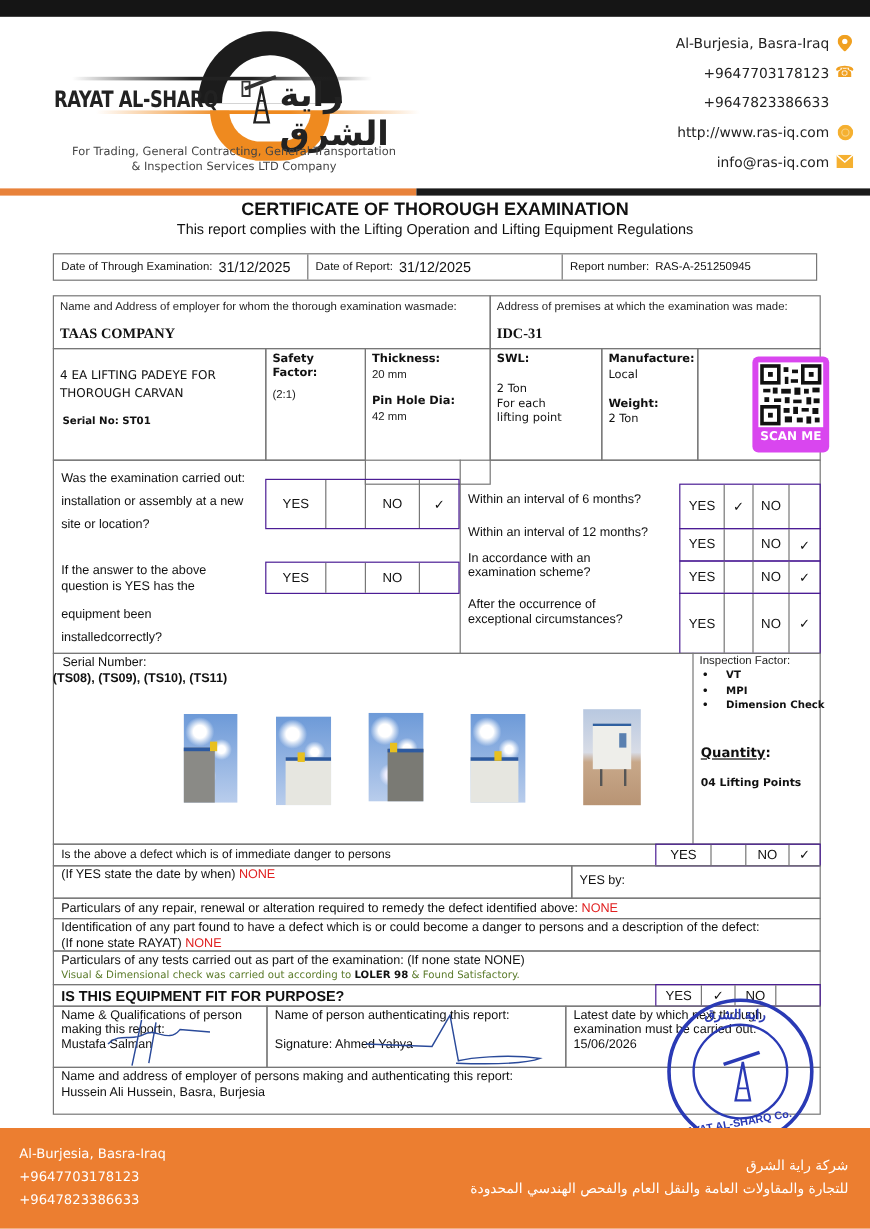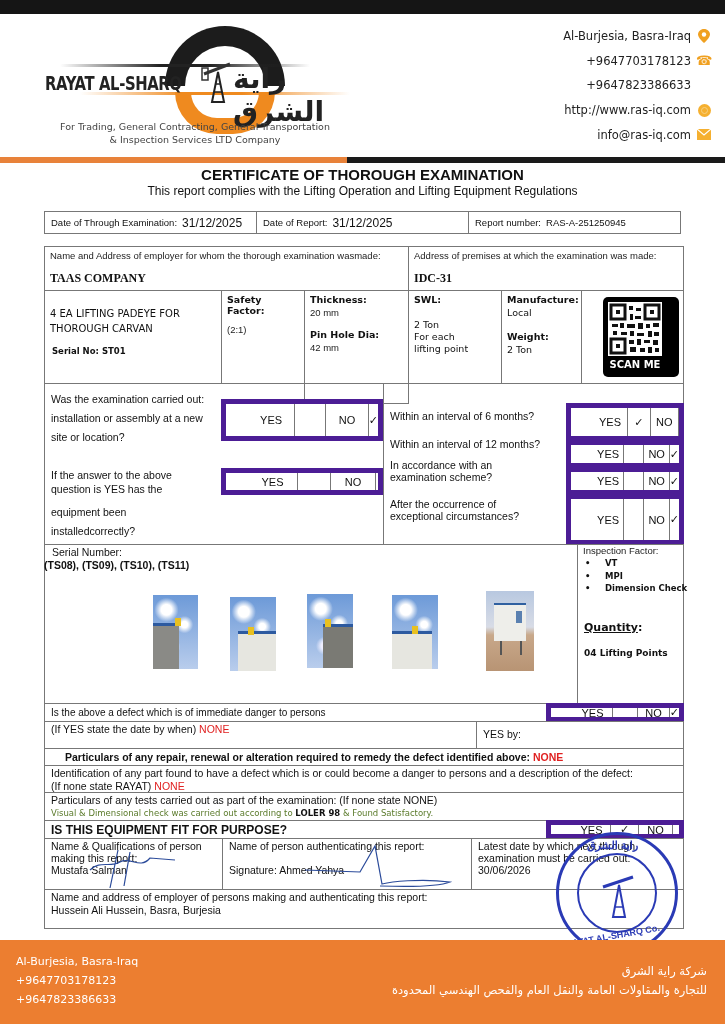--- a/index.html
+++ b/index.html
@@ -31,27 +31,27 @@
   .hdr-row > div { border-right: 1px solid #777; display: flex; align-items: center; padding-left: 6px; font-size: 9.5px; white-space: nowrap; }
   .hdr-row > div:last-child { border-right: none; }
   .hdr-row .val { font-size: 12px; margin-left: 5px; }
   .hdr-row .val.small { font-size: 9.5px; }
 
   .lbl { font-size: 9.5px; color: #222; }
   .serif-bold { font-family: "Liberation Serif", serif; font-weight: bold; font-size: 12px; }
   .calibri { font-family: "DejaVu Sans", sans-serif; font-size: 9.5px; }
   .calibri-b { font-family: "DejaVu Sans", sans-serif; font-size: 9.5px; font-weight: bold; }
 
-  .yn { position: absolute; display: flex; border: 5px solid #4c1d95; padding-left: 22px; }
+  .yn { position: absolute; display: flex; border: 1px solid #4c1d95; }
   .yn > div { border-right: 1px solid #777; display: flex; align-items: center; justify-content: center; font-size: 11px; }
   .yn > div:last-child { border-right: none; }
   .red { color: #e02020; }
   .green { color: #5a7a2a; }
 
-  .qr { position: absolute; left: 603px; top: 297px; width: 76px; height: 80px; background: #000000; border-radius: 5px; }
+  .qr { position: absolute; left: 627px; top: 297px; width: 64px; height: 80px; background: #d946ef; border-radius: 5px; }
   .qr-inner { position: absolute; left: 5px; top: 5px; width: 54px; height: 54px; background: #fff; }
   .qr-label { position: absolute; left: 0; top: 62px; width: 64px; text-align: center; color: #fff; font-size: 10px; font-weight: bold; font-family: "DejaVu Sans", sans-serif; }
 
   .photo { position: absolute; overflow: hidden; }
   .sky { position: absolute; left: 0; top: 0; width: 100%; height: 100%; background: radial-gradient(circle at 30% 20%, #fff 8%, transparent 18%), radial-gradient(circle at 70% 40%, #fff 6%, transparent 16%), radial-gradient(circle at 40% 70%, #eef 7%, transparent 16%), linear-gradient(#6d9ad8, #b9cdec); }
   .bldg { position: absolute; background: #e6e6e0; border-top: 3px solid #2d5aa0; }
   .lug { position: absolute; width: 6px; height: 8px; background: #e8c020; }
 
   .footer { position: absolute; left: 0; top: 940px; width: 725px; height: 84px; background: #ec7e30; }
   .footer-left { position: absolute; left: 16px; top: 12px; font-family: "DejaVu Sans", sans-serif; font-size: 11px; color: #fff; line-height: 19px; }
@@ -336,21 +336,21 @@
   <div style="flex:1;">✓</div>
 </div>
 
 <div class="cell" style="left:44px; top:721px; width:433px; height:28px; padding:1px 6px; font-size:10.5px; line-height:13px;">
   <div><span>(If YES state the date by when)</span> <span class="red">NONE</span></div>
 </div>
 <div class="cell" style="left:476px; top:721px; width:208px; height:28px; padding:6px 6px; font-size:10.5px;">
   <span>YES by:</span>
 </div>
 
-<div class="cell" style="left:44px; top:748px; width:640px; height:18px; padding:2px 20px; font-size:10.5px;font-weight:bold;">
+<div class="cell" style="left:44px; top:748px; width:640px; height:18px; padding:2px 6px; font-size:10.5px;">
   <span>Particulars of any repair, renewal or alteration required to remedy the defect identified above:</span> <span class="red">NONE</span>
 </div>
 
 <div class="cell" style="left:44px; top:765px; width:640px; height:28px; padding:1px 6px; font-size:10.5px; line-height:13px;">
   <div>Identification of any part found to have a defect which is or could become a danger to persons and a description of the defect:</div>
   <div><span>(If none state RAYAT)</span> <span class="red">NONE</span></div>
 </div>
 
 <div class="cell" style="left:44px; top:792px; width:640px; height:29px; padding:1px 6px; line-height:13px;">
   <div style="font-size:10.5px;">Particulars of any tests carried out as part of the examination: (If none state NONE)</div>
@@ -376,21 +376,21 @@
   <div>making this report:</div>
   <div>Mustafa Salman</div>
 </div>
 <div class="cell" style="left:222px; top:838px; width:250px; height:52px; padding:1px 6px; font-size:10.5px;">
   <div>Name of person authenticating this report:</div>
   <div style="margin-top:12px;">Signature: Ahmed Yahya</div>
 </div>
 <div class="cell" style="left:471px; top:838px; width:213px; height:52px; padding:1px 6px; font-size:10.5px; line-height:12px;">
   <div>Latest date by which next through</div>
   <div>examination must be carried out:</div>
-  <div>30/06/2026</div>
+  <div>15/06/2026</div>
 </div>
 
 <div class="cell" style="left:44px; top:889px; width:640px; height:40px; padding:1px 6px; font-size:10.5px; line-height:13px;">
   <div>Name and address of employer of persons making and authenticating this report:</div>
   <div>Hussein Ali Hussein, Basra, Burjesia</div>
 </div>
 
 <svg class="sig" style="left:80px; top:840px;" width="100" height="50" viewBox="0 0 100 50">
   <path d="M10 30 C20 20 30 28 40 22 C50 16 60 30 70 18 L95 20 M38 10 L30 48 M50 12 L44 46" fill="none" stroke="#2a4a9a" stroke-width="1.2"></path>
 </svg>

